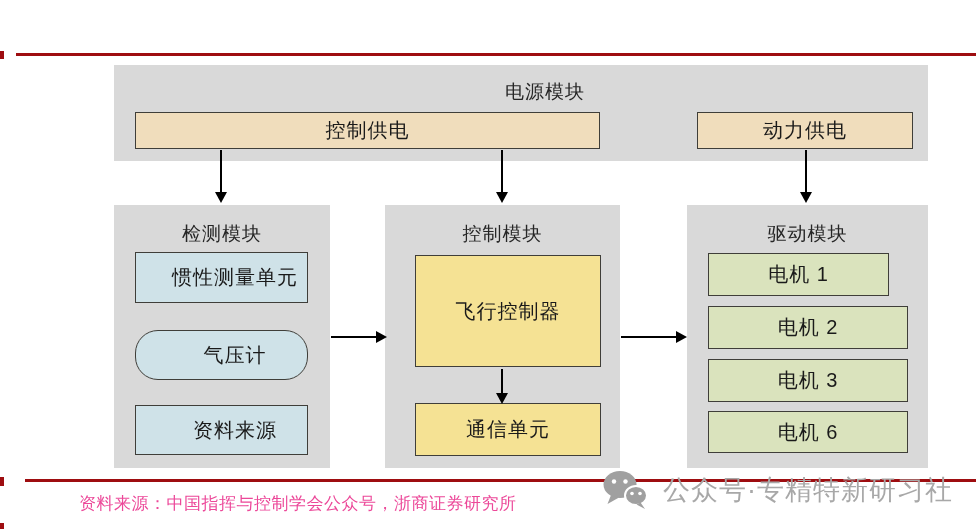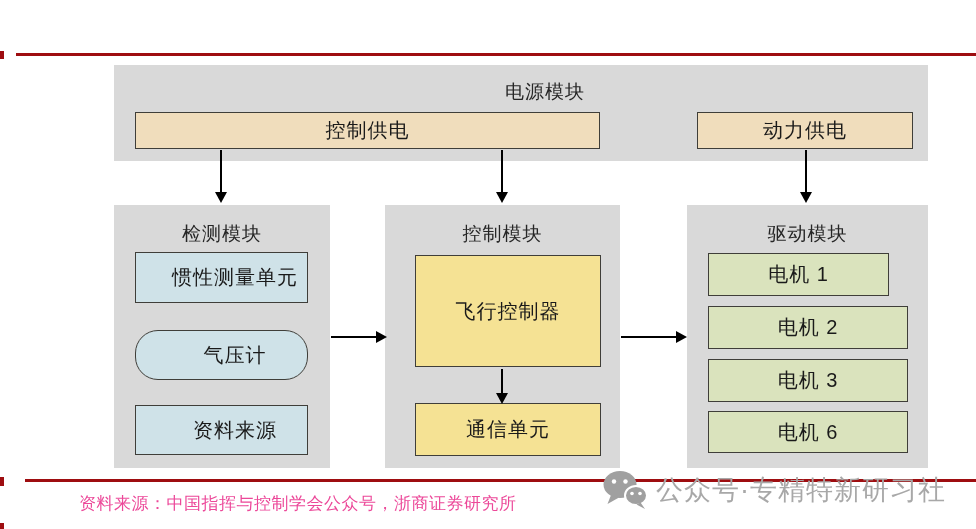--- a/index.html
+++ b/index.html
@@ -72,21 +72,21 @@
   .ha1{left:331px;top:336px;width:45px;}
   .ha2{left:621px;top:336px;width:55px;}
   
   .source-line{
     position:absolute;left:31px;top:492px;
     font-family:"Liberation Serif",serif;font-size:17px;color:#ec4899;
     letter-spacing:0.5px;white-space:nowrap;margin-left:48px;
   }
   .watermark{
     position:absolute;left:602px;top:470px;height:40px;z-index:5;
-    display:flex;align-items:center;gap:8px;
+    display:flex;align-items:center;gap:15px;
   }
   .wm-icon{width:46px;height:40px;flex:0 0 auto;}
   .wm-text{
     font-size:27px;color:var(--watermark-gray);font-weight:500;
     letter-spacing:1px;white-space:nowrap;
   }
 </style>
 </head>
 <body>
 

